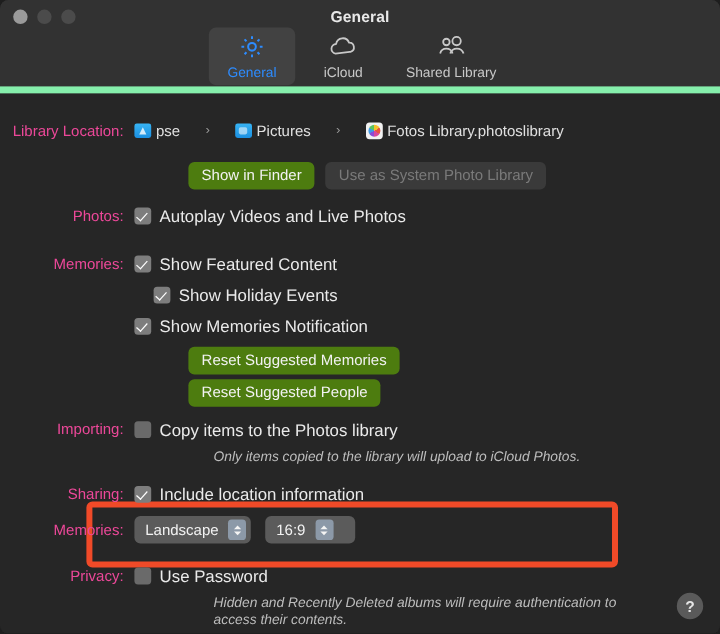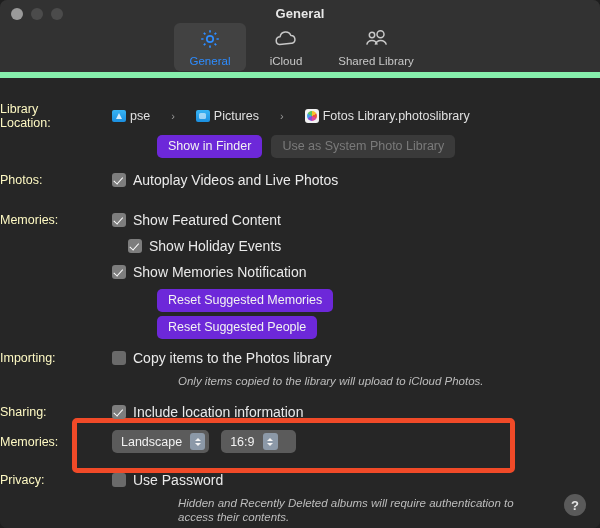--- a/index.html
+++ b/index.html
@@ -97,23 +97,23 @@
     color: #e0e0e0;
   }
   .row {
     position: absolute;
     display: flex;
     align-items: center;
   }
   .label {
     width: 112px;
     min-width: 112px;
-    text-align: left;
-    padding-right: 21px;
-    color: #fef9c3;
+    text-align: right;
+    padding-right: 9px;
+    color: #ec4899;
     font-size: 12.5px;
     box-sizing: border-box;
   }
 
   
   .crumbs { display: flex; align-items: center; gap: 20px; }
   .crumb { display: flex; align-items: center; gap: 4px; color: #e0e0e0; font-size: 12.5px; }
   .sep { color: #9a9a9a; font-size: 11px; margin: 0 1px; }
   .folder-ico {
     width: 14px; height: 12px; border-radius: 2px;
@@ -138,21 +138,21 @@
   .pinwheel {
     width: 10px; height: 10px; border-radius: 50%;
     background:
       conic-gradient(#f6c02c 0deg 60deg, #e8543f 60deg 120deg,
                      #d9479b 120deg 180deg, #8a4bd6 180deg 240deg,
                      #3f9ae8 240deg 300deg, #5cc45f 300deg 360deg);
   }
 
   
   .btn {
-    background: #6d28d9;
+    background: #4d7c0f;
     color: #f2f2f2;
     border: none;
     border-radius: 5px;
     font-family: inherit;
     font-size: 12.5px;
     padding: 4px 11px 5px;
     line-height: 14px;
     cursor: default;
   }
   .btn.disabled { background: #3a3a3a; color: #7a7a7a; }

